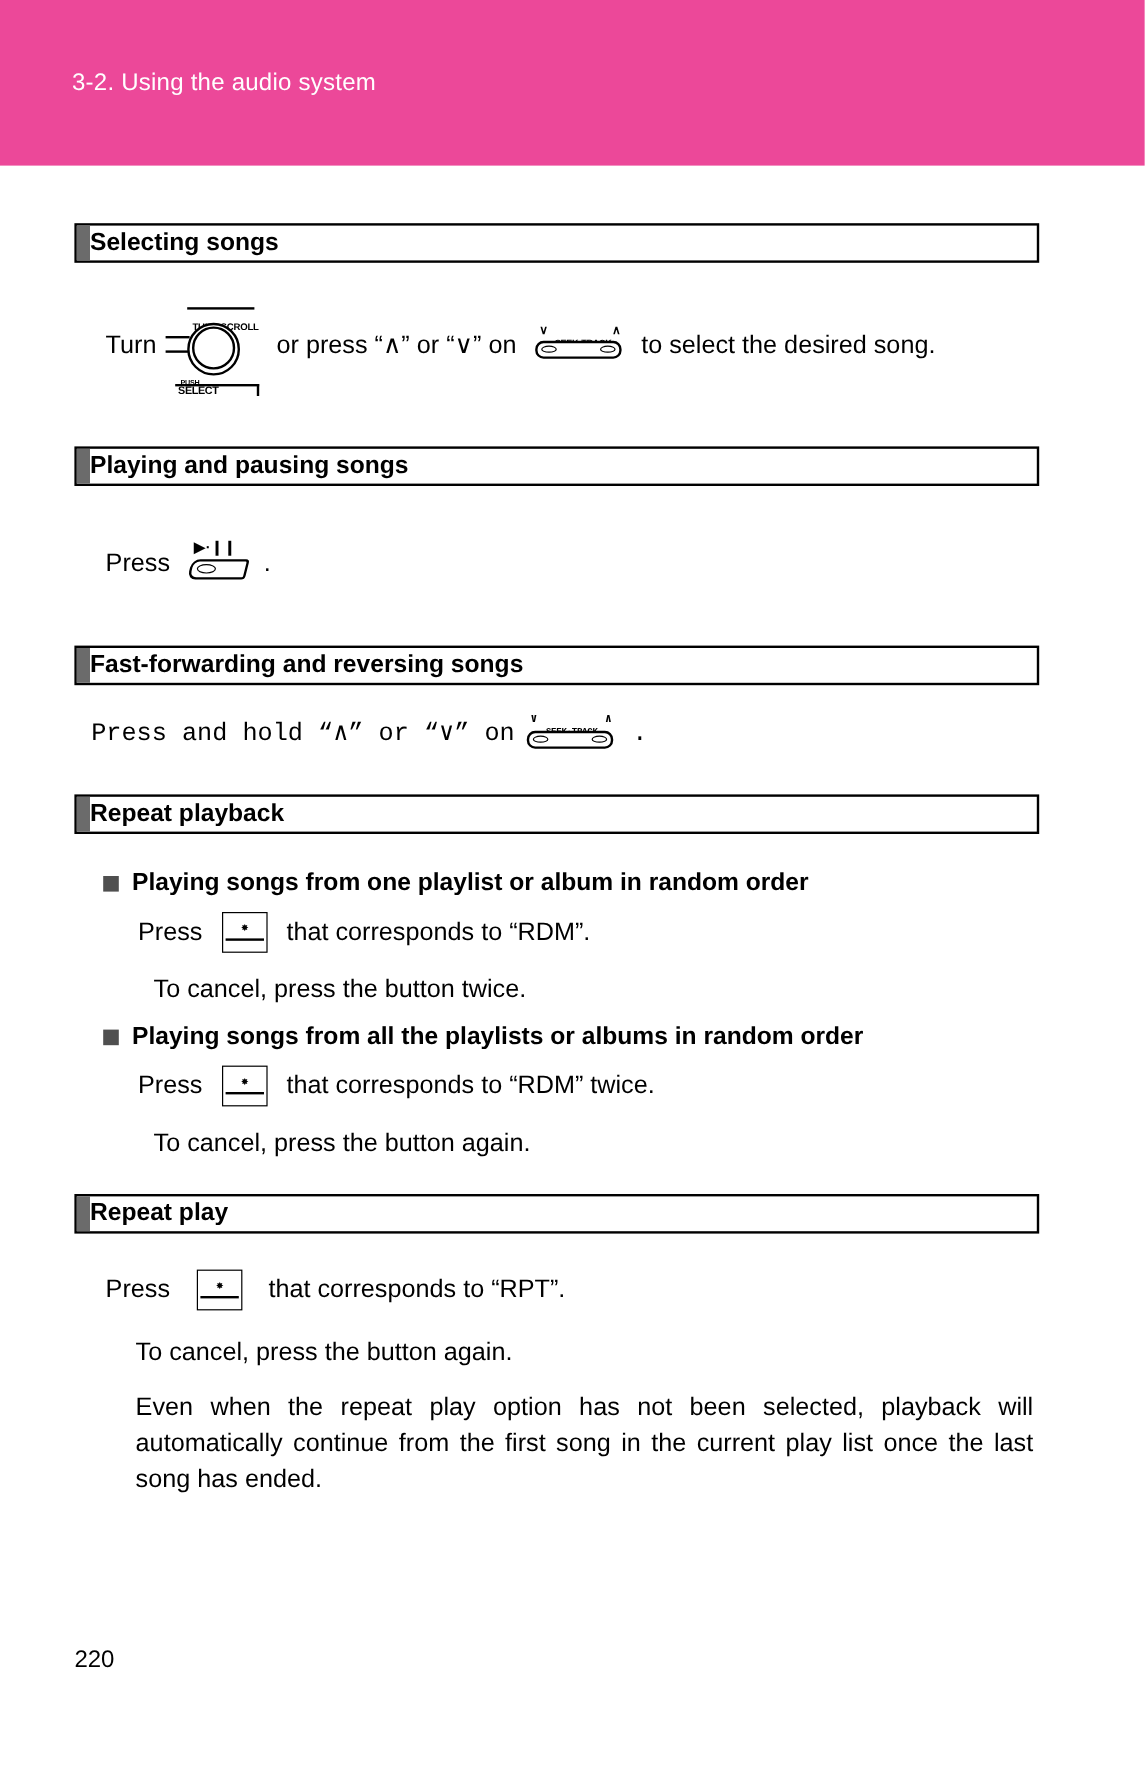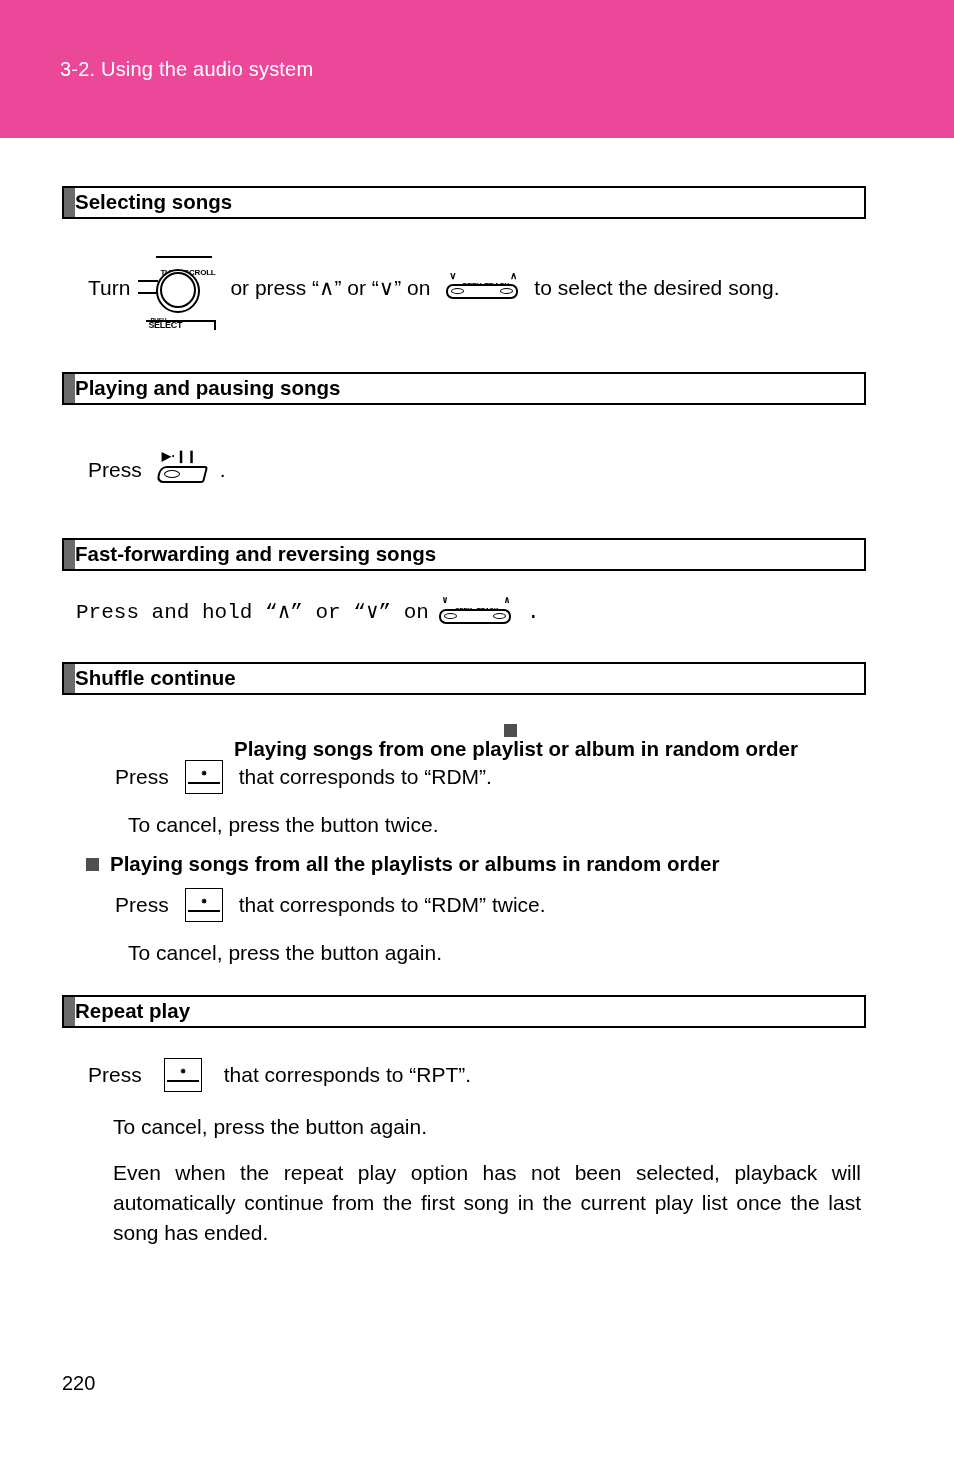--- a/index.html
+++ b/index.html
@@ -435,25 +435,25 @@
       <span class="seek-dot-r"></span>
     </span>
 
     <span class="sp-md"></span>
     <span>.</span>
   </div>
 
   <div class="blk" style="left:0; top:524px; width:954px;">
     <div class="section-bar">
       <div class="section-tab"></div>
-      <div class="section-title">Shuffle continue</div>
+      <div class="section-title">Repeat playback</div>
     </div>
   </div>
 
-  <div class="blk bullet-head" style="left:86px; top:586px; width:860px;flex-direction:column;">
+  <div class="blk bullet-head" style="left:86px; top:586px; width:860px;">
     <span class="bullet-square"></span>
     <span>Playing songs from one playlist or album in random order</span>
   </div>
 
   <div class="blk row para" style="left:115px; top:620px; width:830px;">
     <span>Press</span>
     <span class="sp-md"></span>
     <span class="sq-icon">
       <span class="sq-body"></span>
       <span class="sq-dot">✸</span>

